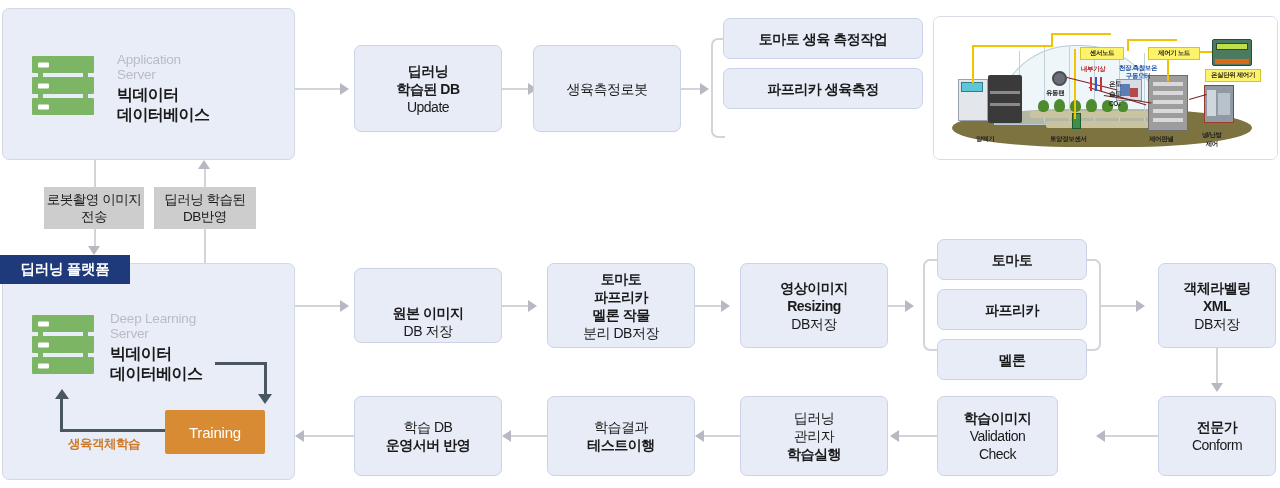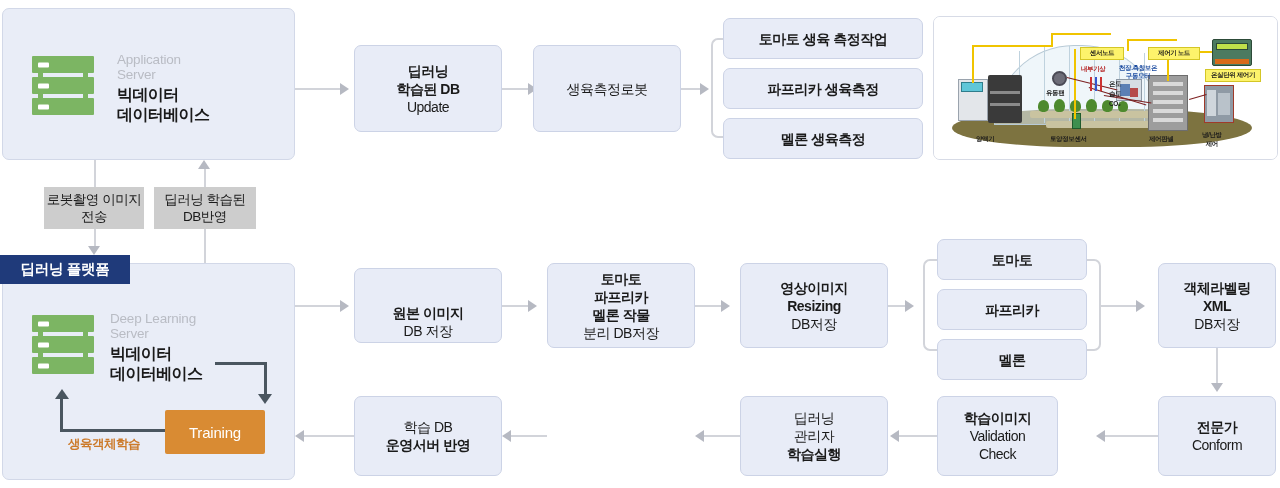--- a/index.html
+++ b/index.html
@@ -357,23 +357,20 @@
   <div class="hline" style="left:681px; top:88px; width:20px;"></div>
   <div class="arrow ar-right" style="left:700px; top:83px;"></div>
   <div class="bracket br-left" style="left:711px; top:38px; width:14px; height:100px;"></div>
 
   <div class="box" style="left:723px; top:68px; width:200px; height:41px;">
     <span class="ln b">파프리카 생육측정</span>
   </div>
   <div class="box" style="left:723px; top:18px; width:200px; height:41px;">
     <span class="ln b">토마토 생육 측정작업</span>
   </div>
-  <div class="box" style="left:723px; top:118px; width:200px; height:41px;">
-    <span class="ln b">멜론 생육측정</span>
-  </div>
 
   <div class="gh-frame" style="left:933px; top:16px; width:345px; height:144px;">
     <div class="gh-inner">
       <div class="gh-sky"></div>
 
       <div class="gh-ground" style="left:18px; top:92px; width:300px; height:38px; border-radius:50%/60%;"></div>
 
       <div class="gh-hull" style="left:60px; top:28px; width:168px; height:80px; border-radius:80px 80px 0 0;"></div>
       <div class="gh-rib" style="left:85px; top:34px; height:72px;"></div>
       <div class="gh-rib" style="left:110px; top:30px; height:76px;"></div>
@@ -555,20 +552,26 @@
     <span>
       <span class="ln">딥러닝</span>
       <span class="ln">관리자</span>
       <span class="ln b">학습실행</span>
     </span>
   </div>
 
   <div class="hline" style="left:699px; top:435px; width:41px;"></div>
   <div class="arrow ar-left" style="left:695px; top:430px;"></div>
 
+  <div class="box" style="left:547px; top:396px; width:148px; height:80px;">
+    <span>
+      <span class="ln">학습결과</span>
+      <span class="ln b">테스트이행</span>
+    </span>
+  </div>
 
   <div class="hline" style="left:506px; top:435px; width:41px;"></div>
   <div class="arrow ar-left" style="left:502px; top:430px;"></div>
 
   <div class="box" style="left:354px; top:396px; width:148px; height:80px;">
     <span>
       <span class="ln">학습 DB</span>
       <span class="ln b">운영서버 반영</span>
     </span>
   </div>

